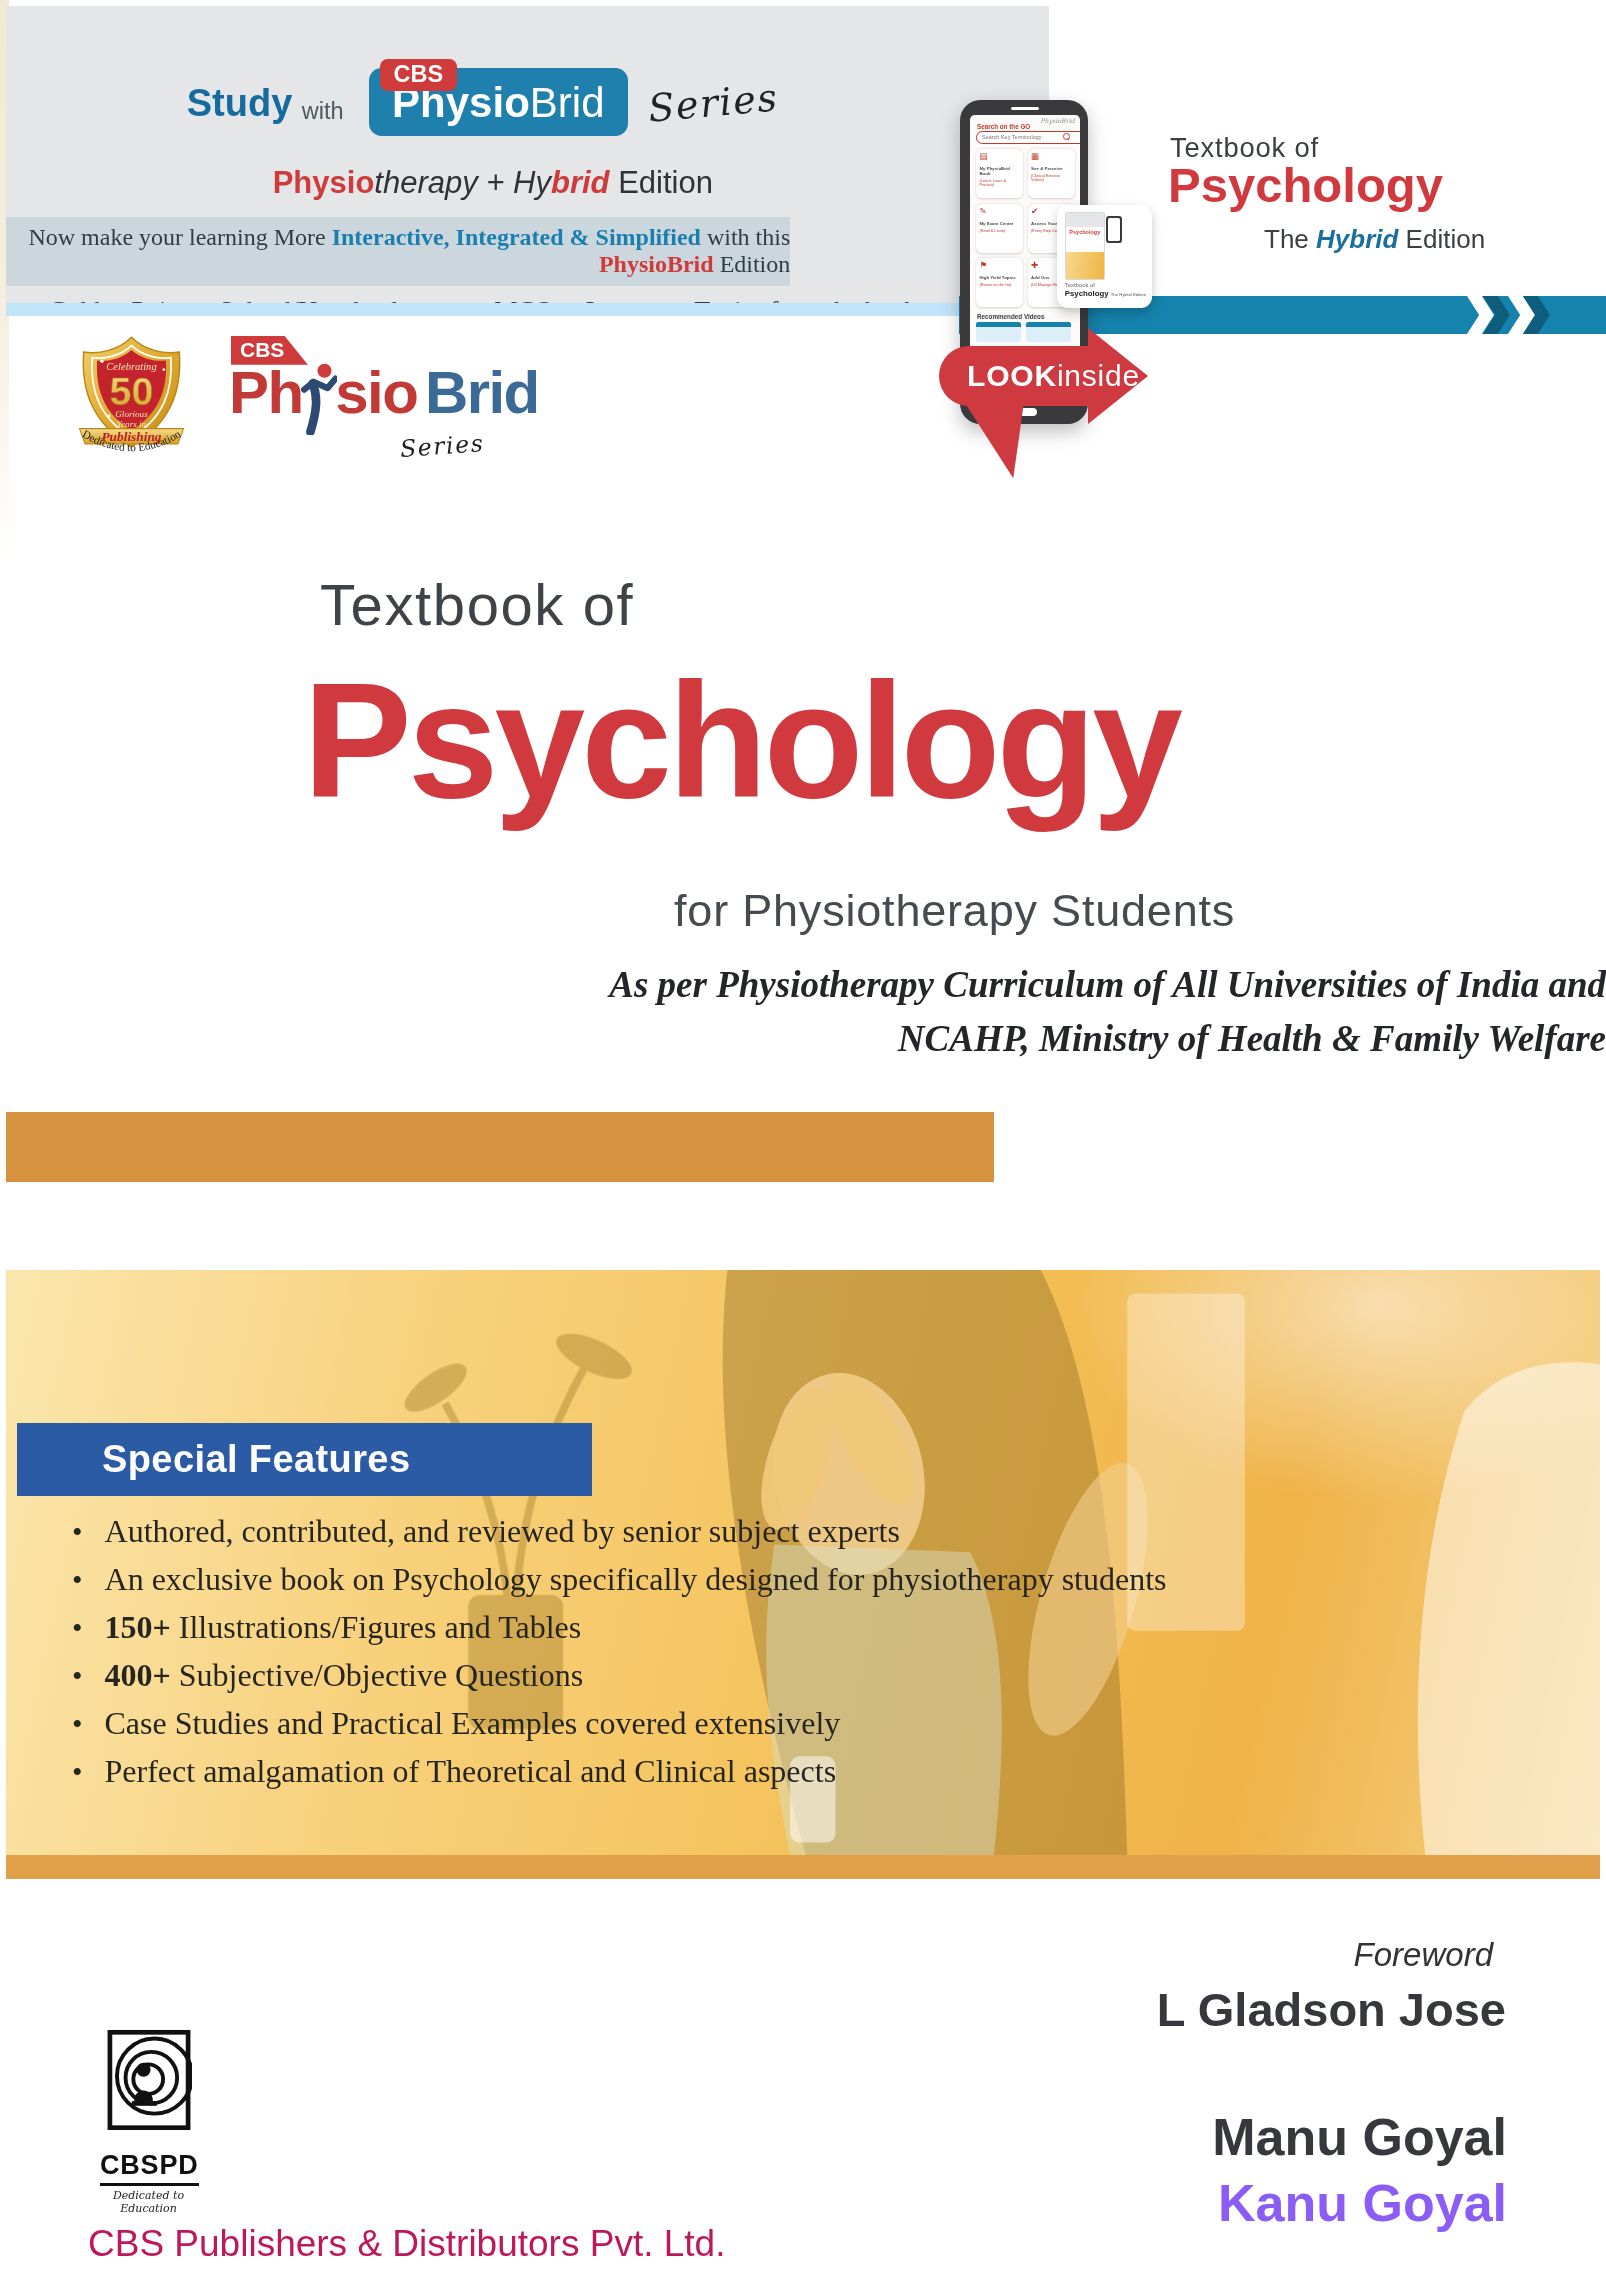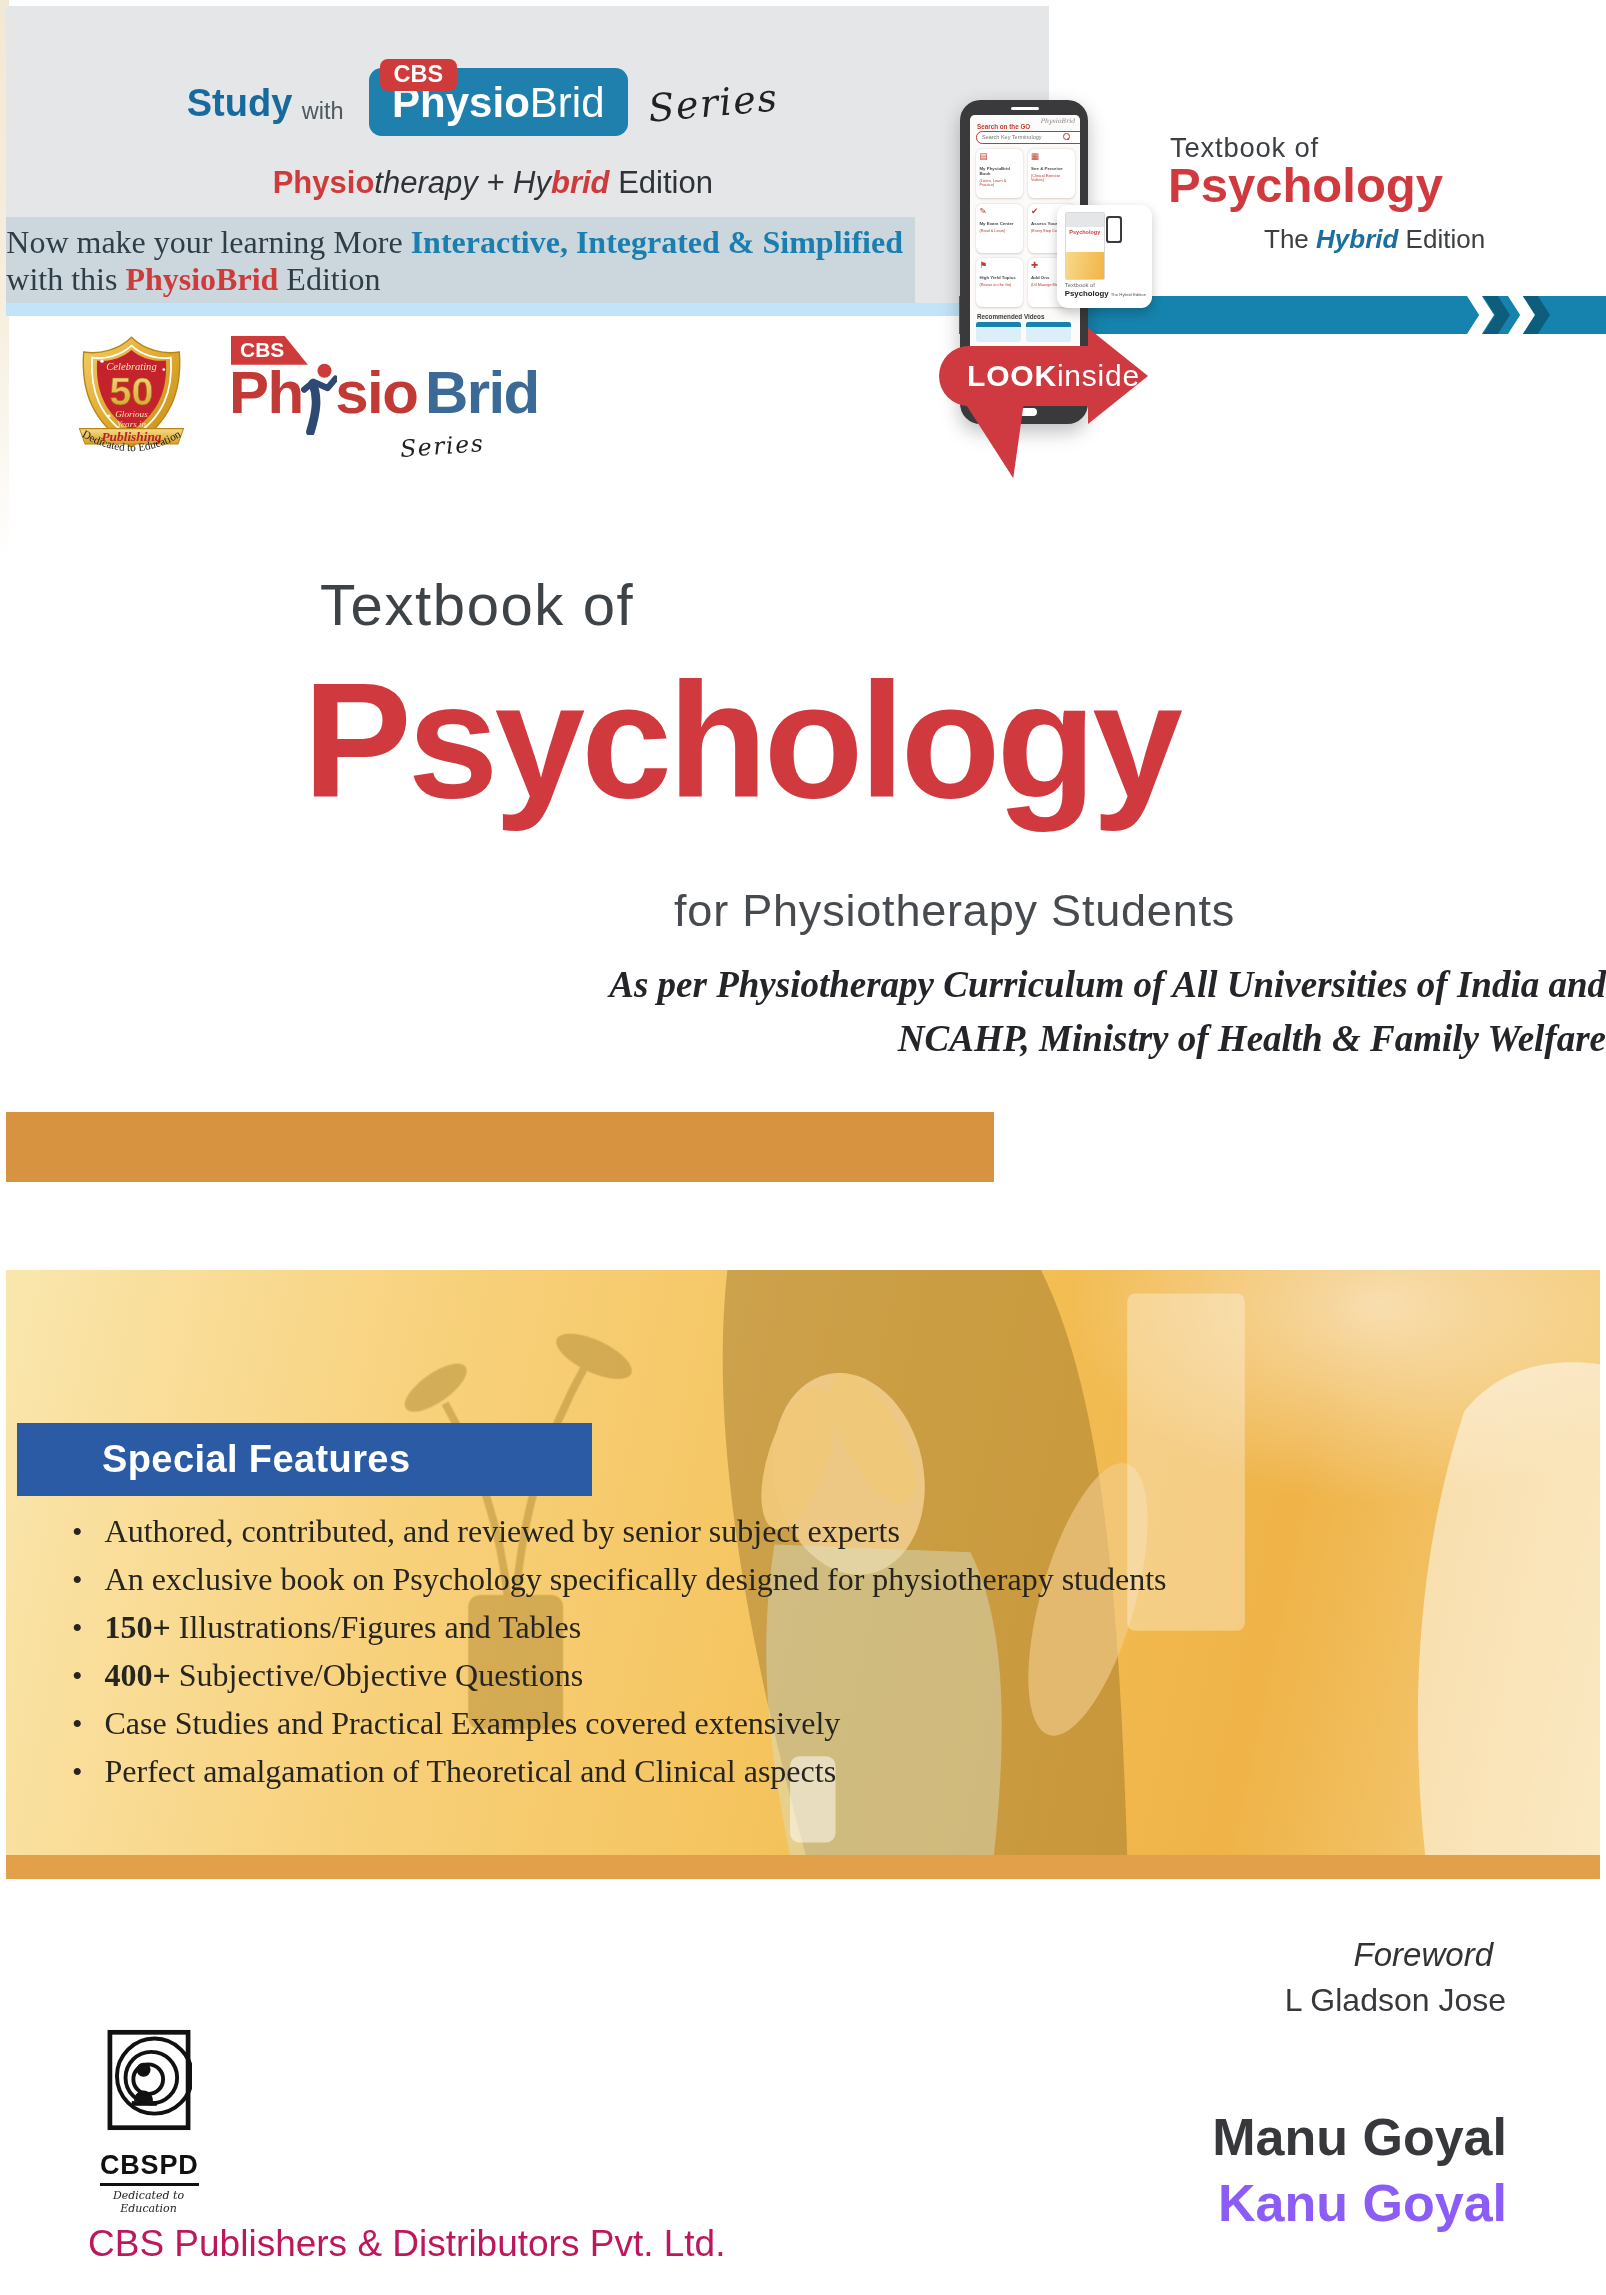--- a/index.html
+++ b/index.html
@@ -20,22 +20,22 @@
   .teal-box{background:#1f80ae;color:#fff;border-radius:12.5px;padding:11px 23.5px 9.4px 23.5px;
             font-size:42px;font-weight:bold;line-height:1;}
   .teal-box .lt{font-weight:normal;}
   .cbs-box{position:absolute;left:11px;top:-23.5px;background:#cf3a3a;color:#fff;border-radius:7.8px;
            padding:2.4px 14px;font-size:23.5px;font-weight:bold;}
   .series-script{font-family:"DejaVu Serif",serif;font-style:italic;font-size:38px;color:#222;
                  transform:rotate(-5deg);letter-spacing:1.6px;}
   .edition-line{text-align:center;margin-top:3.1px;font-size:31px;color:#2f3338;padding-left:20px;}
   .edition-line .red-b{color:#cf3a3a;font-weight:bold;}
   .edition-line .ital{font-style:italic;}
-  .promo-band{margin-top:15.7px;background:#ccd7dd;width:909px;padding:7px 0 7.8px 0;
-      font-family:"Liberation Serif",serif;font-size:32px;color:#2e3d46;text-align:left;}
+  .promo-band{margin-top:15.7px;background:#ccd7dd;width:784px;padding:7px 0 7.8px 0;
+      font-family:"Liberation Serif",serif;font-size:24px;color:#2e3d46;text-align:right;}
   .promo-band .hl{color:#1a7fae;font-weight:bold;}
   .promo-band .brand{color:#cf3a3a;font-weight:bold;}
   .golden-lines{font-family:"Liberation Serif",serif;font-size:26px;color:#33424a;
       text-align:center;margin-top:7px;line-height:1.35;}
   .pale-strip{position:absolute;left:6.3px;top:303px;width:1043px;height:12.5px;background:#c2e4f8;}
 
   
   .teal-band{position:absolute;left:959px;top:296px;width:648px;height:38px;background:#1583ad;}
   .chev{position:absolute;top:0;width:27px;height:38px;}
   .chev.white{background:#fff;}
@@ -134,21 +134,21 @@
   .sf-box span{color:#fff;font-size:38px;font-weight:bold;letter-spacing:0.4px;}
   .bullets{position:absolute;left:72px;top:1515px;width:1223px;z-index:3;list-style:none;margin:0;padding:0;}
   .bullets li{display:flex;gap:22px;margin-bottom:15px;font-family:"Liberation Serif",serif;
       font-size:32px;color:#26251f;line-height:1.0;}
   .bullets .dot{font-size:30px;line-height:1.1;}
   .bullets .b{font-weight:bold;}
   .orange-strip{position:absolute;left:6.3px;top:1855px;width:1594px;height:23.5px;background:#e2a04b;}
 
   
   .foreword-label{position:absolute;right:113px;top:1936px;font-size:33px;font-style:italic;color:#333;}
-  .foreword-name{position:absolute;right:100px;top:1982px;font-size:32px;font-weight:normal;color:#37383c;}
+  .foreword-name{position:absolute;right:100px;top:1982px;font-size:47px;font-weight:bold;color:#37383c;}
   .author-1{position:absolute;right:99px;top:2107px;font-size:52px;font-weight:bold;color:#37383c;}
   .author-2{position:absolute;right:99px;top:2173px;font-size:52px;font-weight:bold;color:#8b5cf6;}
   .cbspd{position:absolute;left:100px;top:2029px;width:97px;text-align:center;}
   .cbspd-abbr{font-size:27px;font-weight:bold;color:#111;letter-spacing:0.8px;margin-top:16px;
       border-bottom:3.1px solid #111;display:inline-block;padding-bottom:1.6px;}
   .cbspd-tag{font-family:"DejaVu Serif",serif;font-style:italic;font-size:11px;color:#222;margin-top:3.1px;}
   .pub-name{position:absolute;left:88px;top:2208px;font-size:37px;font-weight:normal;color:#be185d;margin-top:15px;}
 </style>
 </head>
 <body>

